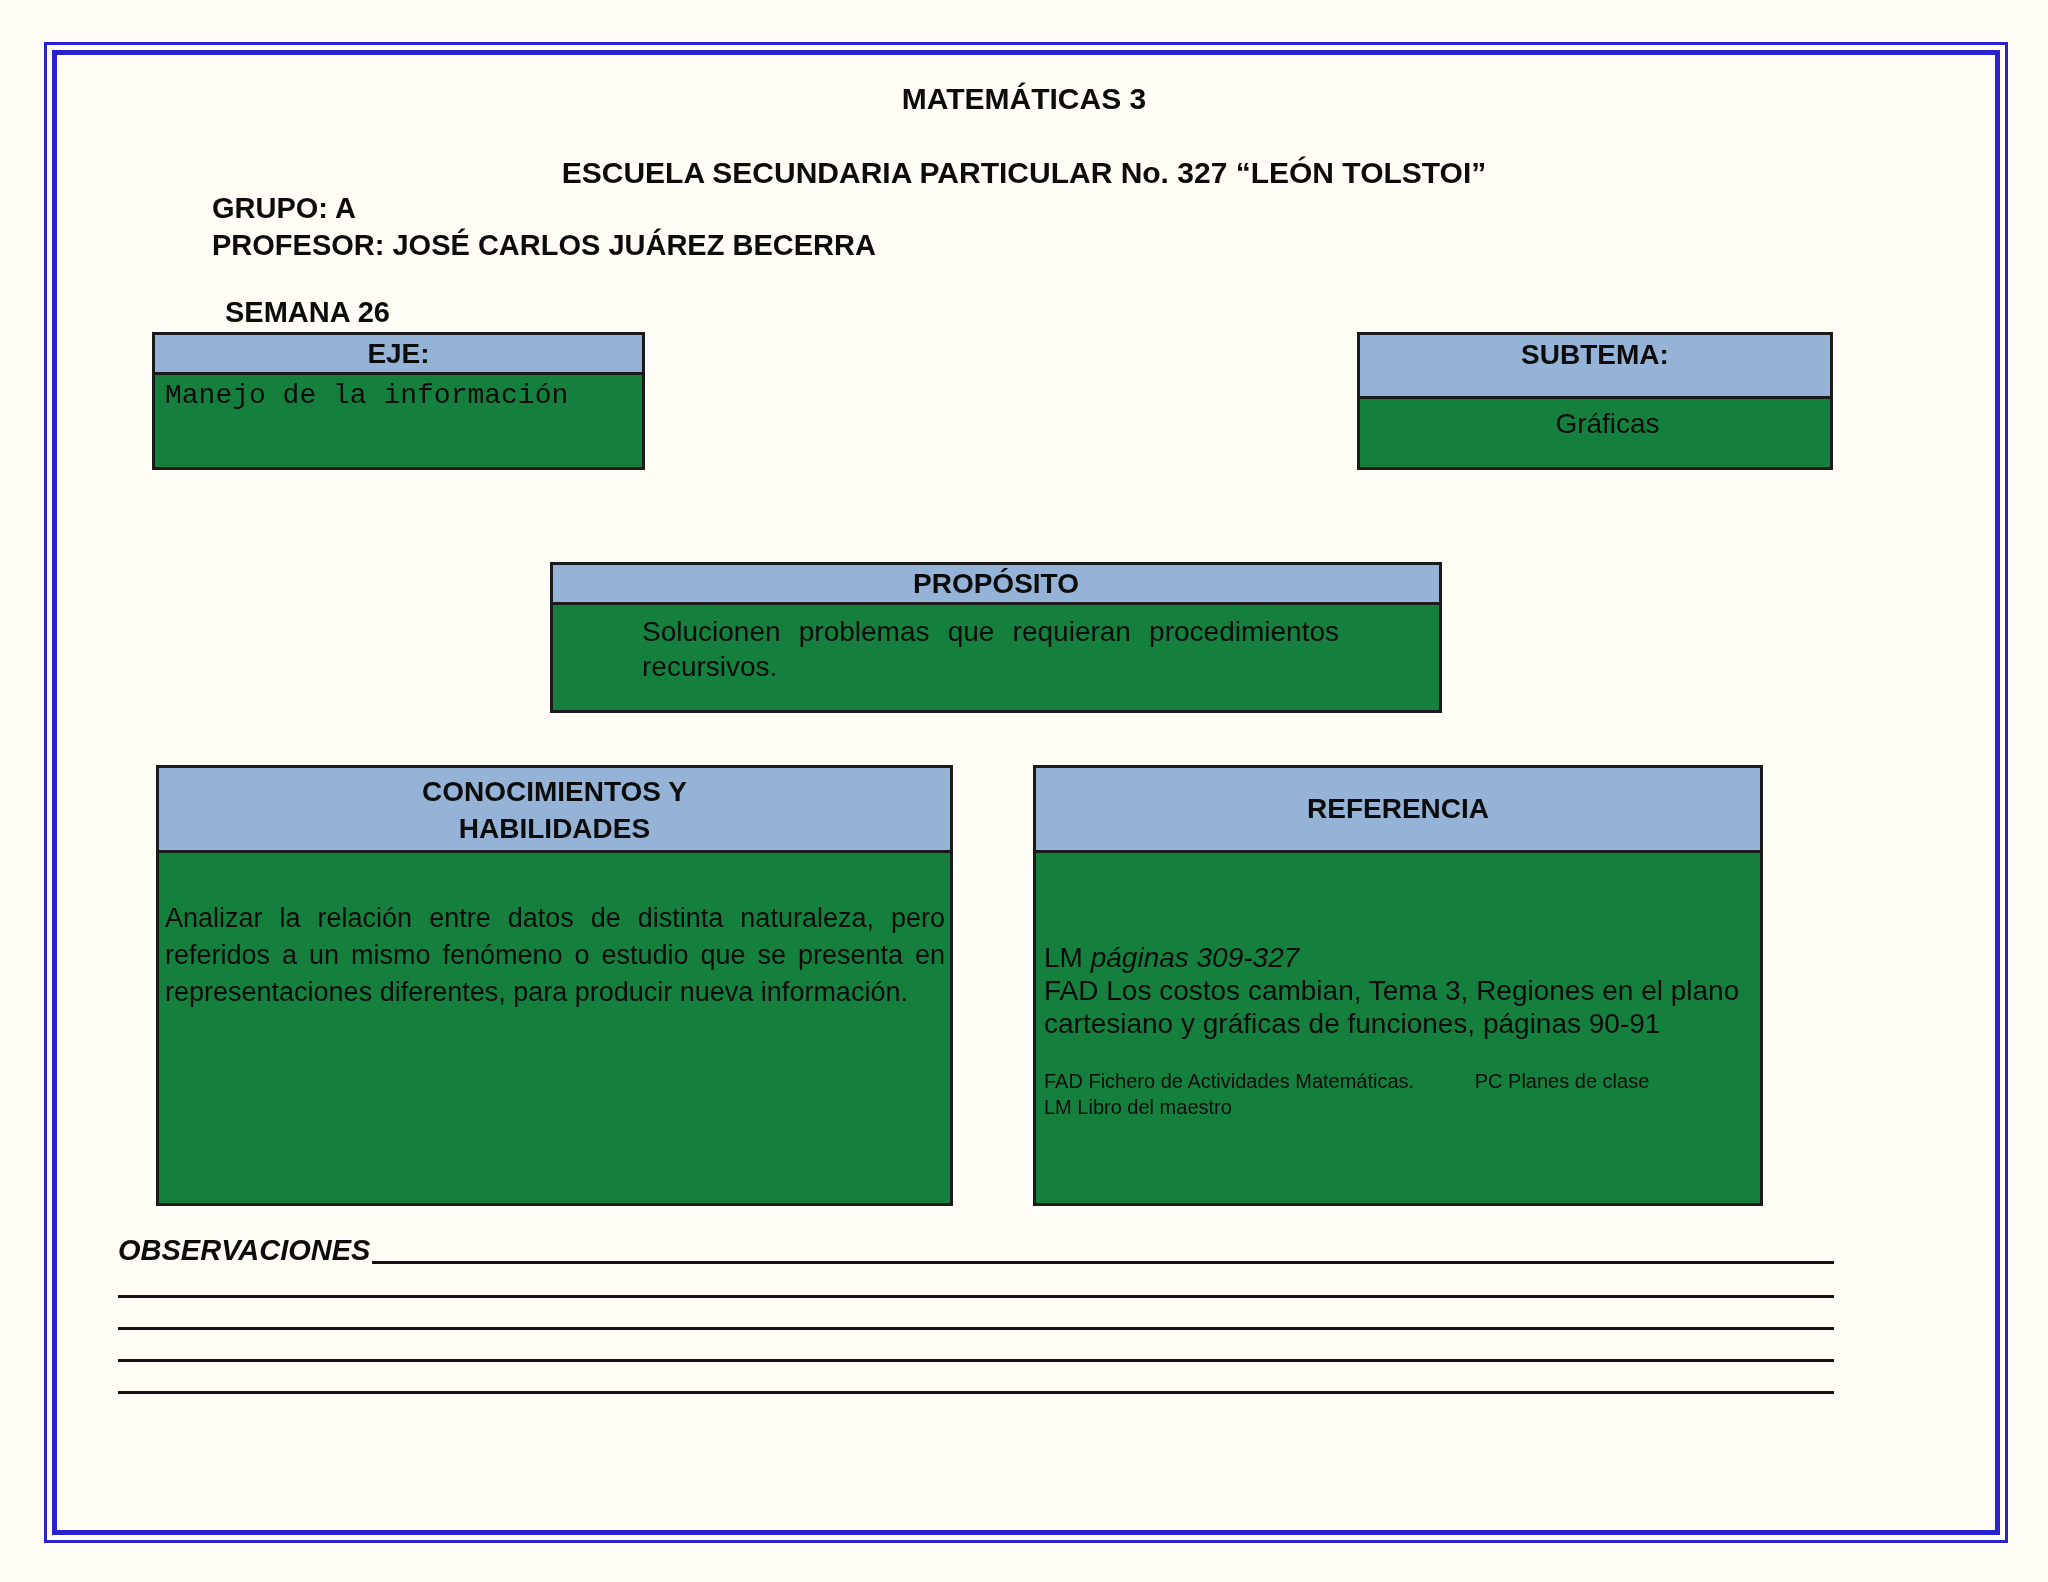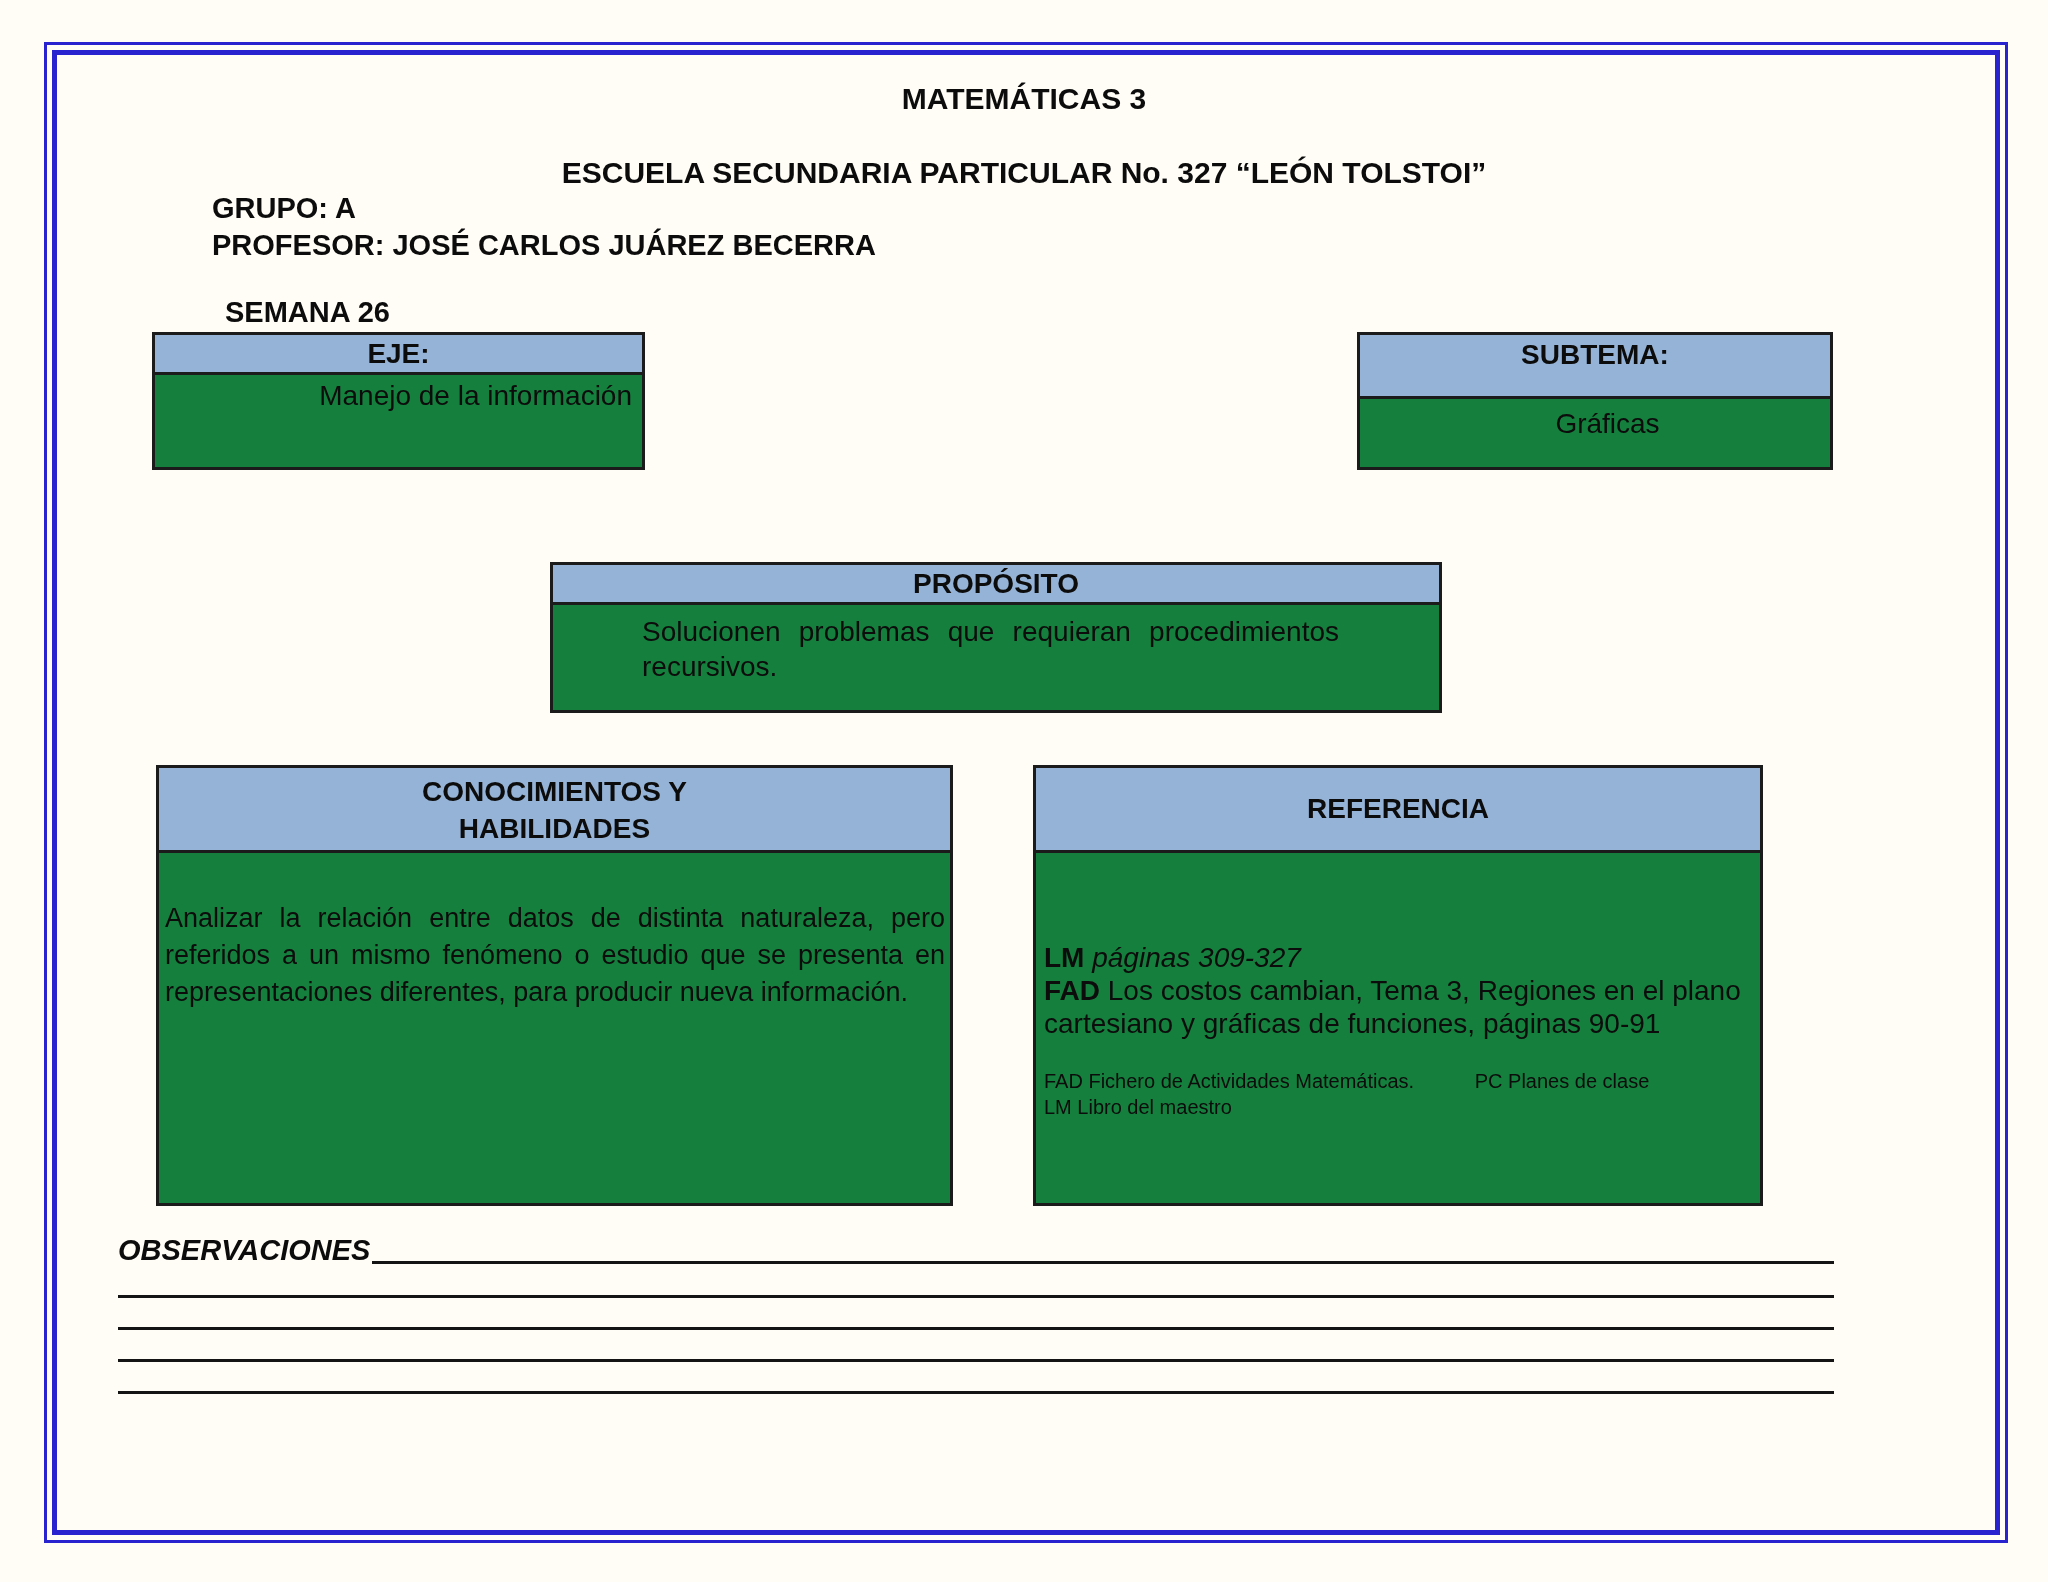--- a/index.html
+++ b/index.html
@@ -51,21 +51,21 @@
     font-size: 28px;
     box-sizing: border-box;
   }
   .box-bd { font-size: 28px; box-sizing: border-box; }
 
   .eje     { left: 152px;  top: 332px; width: 493px; height: 138px; }
   .tema    { left: 700px;  top: 332px; width: 493px; height: 138px; }
   .subtema { left: 1357px; top: 332px; width: 476px; height: 138px; }
   .hd-1line { height: 40px; line-height: 37px; }
   .hd-tall  { height: 64px; line-height: 34px; padding-top: 3px; }
-  .eje-bd  { padding: 5px 10px 0 10px; text-align: right; }
+  .eje-bd  { padding: 5px 10px 0 10px; text-align: left; font-family: Liberation Mono, monospace; }
   .tema-bd { padding-top: 4px; text-align: center; line-height: 35px; }
   .tema-text { max-width: 390px; margin: 0 auto; }
   .subtema-bd { padding-top: 9px; text-align: center; margin-left: 25px; }
 
   .proposito { left: 550px; top: 562px; width: 892px; height: 151px; }
   .proposito-bd {
     padding: 9px 100px 0 89px;
     text-align: justify; line-height: 35px;
   }
 
@@ -74,21 +74,21 @@
   .conocimientos-bd {
     padding: 47px 5px 0 6px;
     font-size: 27px; text-align: justify; line-height: 37px;
   }
 
   .referencia { left: 1033px; top: 765px; width: 730px; height: 441px; }
   .referencia-hd {
     height: 85px; display: flex; align-items: center; justify-content: center;
   }
   .referencia-bd { padding: 88px 8px 0 8px; line-height: 33px; }
-  .ref-abbr { font-weight: bold; }
+  .ref-abbr { font-weight: normal; }
   .ref-italic { font-style: italic; }
   .ref-foot { margin-top: 28px; font-size: 20px; line-height: 26px; }
   .foot-pc { margin-left: 55px; }
 
   .obs-row {
     position: absolute; left: 118px; top: 1234px; width: 1716px;
     display: flex; align-items: flex-end;
   }
   .obs-label { font-size: 29px; font-weight: bold; font-style: italic; white-space: nowrap; }
   .obs-rule  { flex: 1; border-bottom: 3px solid #141414; margin: 0 0 3px 2px; }

